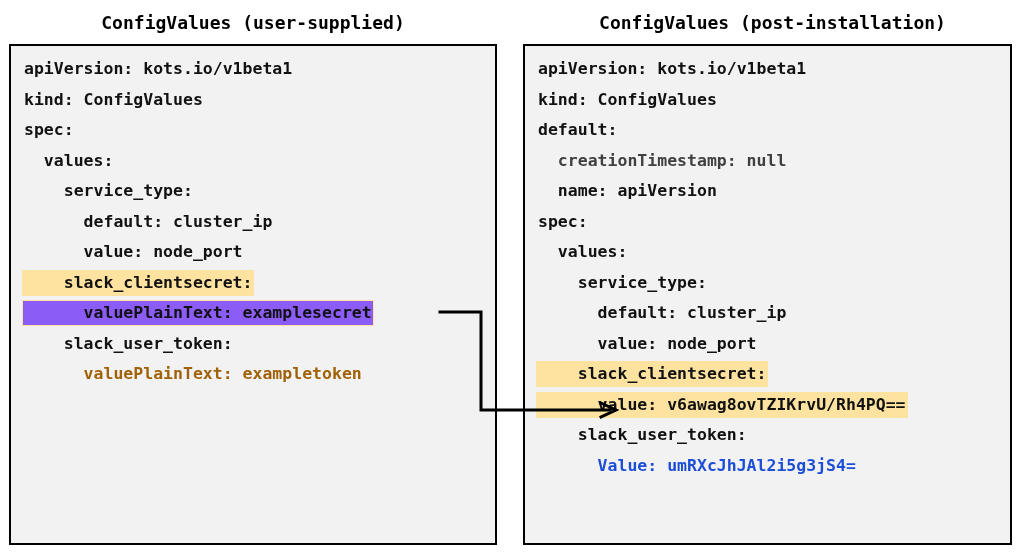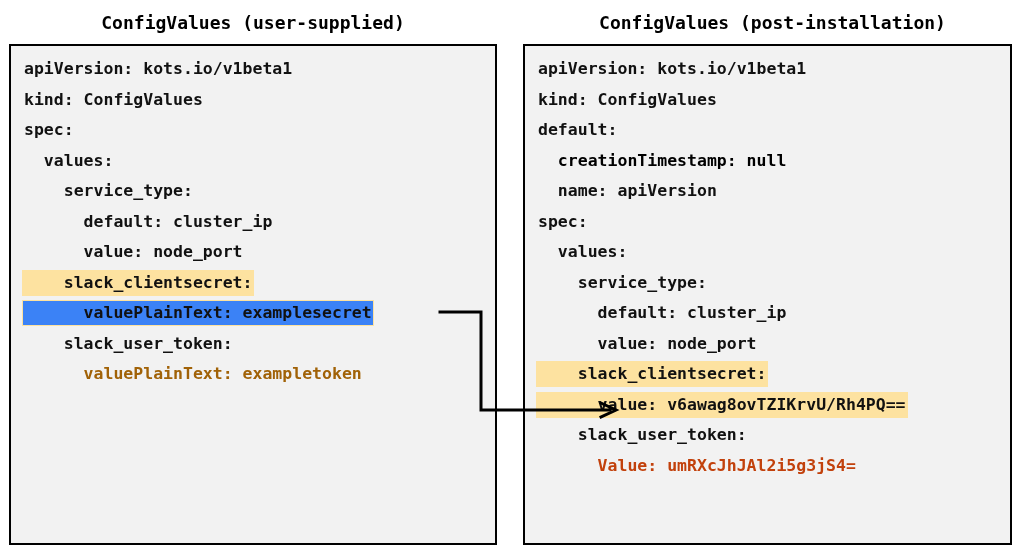--- a/index.html
+++ b/index.html
@@ -98,44 +98,44 @@
   <div id="panel-left" class="panel" style="background: rgb(242, 242, 242); border-color: rgb(0, 0, 0);">
     <div class="yaml" id="yaml-left">
         <div class="yaml-line" style="color: rgb(17, 17, 17);"><span class="txt">apiVersion: kots.io/v1beta1</span></div>
         <div class="yaml-line" style="color: rgb(17, 17, 17);"><span class="txt">kind: ConfigValues</span></div>
         <div class="yaml-line" style="color: rgb(17, 17, 17);"><span class="txt">spec:</span></div>
         <div class="yaml-line" style="color: rgb(17, 17, 17);"><span class="txt">  values:</span></div>
         <div class="yaml-line" style="color: rgb(17, 17, 17);"><span class="txt">    service_type:</span></div>
         <div class="yaml-line" style="color: rgb(17, 17, 17);"><span class="txt">      default: cluster_ip</span></div>
         <div class="yaml-line" style="color: rgb(17, 17, 17);"><span class="txt">      value: node_port</span></div>
         <div class="yaml-line hl" style="color: rgb(17, 17, 17);"><span class="txt" style="background: rgb(253, 226, 160); box-shadow: rgb(253, 226, 160) 0px 0px 0px 1px;">    slack_clientsecret:</span></div>
-        <div class="yaml-line hl" style="color: rgb(17, 17, 17);"><span class="txt" style="background: #3b82f6; box-shadow: rgb(253, 226, 160) 0px 0px 0px 1px;">      valuePlainText: examplesecret</span></div>
+        <div class="yaml-line hl" style="color: rgb(17, 17, 17);"><span class="txt" style="background: #8b5cf6; box-shadow: rgb(253, 226, 160) 0px 0px 0px 1px;">      valuePlainText: examplesecret</span></div>
         <div class="yaml-line" style="color: rgb(17, 17, 17);"><span class="txt">    slack_user_token:</span></div>
         <div class="yaml-line" style="color: #a16207;"><span class="txt">      valuePlainText: exampletoken</span></div>
       </div>
   </div>
 
   <div id="title-right" class="panel-title">ConfigValues (post-installation)</div>
 
   <div id="panel-right" class="panel" style="background: rgb(242, 242, 242); border-color: rgb(0, 0, 0);">
     <div class="yaml" id="yaml-right">
         <div class="yaml-line" style="color: rgb(17, 17, 17);"><span class="txt">apiVersion: kots.io/v1beta1</span></div>
         <div class="yaml-line" style="color: rgb(17, 17, 17);"><span class="txt">kind: ConfigValues</span></div>
         <div class="yaml-line" style="color: rgb(17, 17, 17);"><span class="txt">default:</span></div>
-        <div class="yaml-line" style="color: #000000;"><span class="txt">  creationTimestamp: null</span></div>
+        <div class="yaml-line" style="color: #404040;"><span class="txt">  creationTimestamp: null</span></div>
         <div class="yaml-line" style="color: rgb(17, 17, 17);"><span class="txt">  name: apiVersion</span></div>
         <div class="yaml-line" style="color: rgb(17, 17, 17);"><span class="txt">spec:</span></div>
         <div class="yaml-line" style="color: rgb(17, 17, 17);"><span class="txt">  values:</span></div>
         <div class="yaml-line" style="color: rgb(17, 17, 17);"><span class="txt">    service_type:</span></div>
         <div class="yaml-line" style="color: rgb(17, 17, 17);"><span class="txt">      default: cluster_ip</span></div>
         <div class="yaml-line" style="color: rgb(17, 17, 17);"><span class="txt">      value: node_port</span></div>
         <div class="yaml-line hl" style="color: rgb(17, 17, 17);"><span class="txt" style="background: rgb(253, 226, 160); box-shadow: rgb(253, 226, 160) 0px 0px 0px 1px;">    slack_clientsecret:</span></div>
         <div class="yaml-line hl" style="color: rgb(17, 17, 17);"><span class="txt" style="background: rgb(253, 226, 160); box-shadow: rgb(253, 226, 160) 0px 0px 0px 1px;">      value: v6awag8ovTZIKrvU/Rh4PQ==</span></div>
         <div class="yaml-line" style="color: rgb(17, 17, 17);"><span class="txt">    slack_user_token:</span></div>
-        <div class="yaml-line" style="color: #c2410c;"><span class="txt">      Value: umRXcJhJAl2i5g3jS4=</span></div>
+        <div class="yaml-line" style="color: #1d4ed8;"><span class="txt">      Value: umRXcJhJAl2i5g3jS4=</span></div>
       </div>
   </div>
 
   <svg id="connector" viewBox="0 0 1019 559">
     <polyline id="connector-path" points="440,312 481,312 481,410 610,410" fill="none" stroke="#000000" stroke-width="3" stroke-linecap="square" stroke-linejoin="miter"></polyline>
     <polyline id="connector-head" points="601,403 616,410 601,417" fill="none" stroke="#000000" stroke-width="3" stroke-linecap="square" stroke-linejoin="miter"></polyline>
   </svg>
 
 </div>
 

